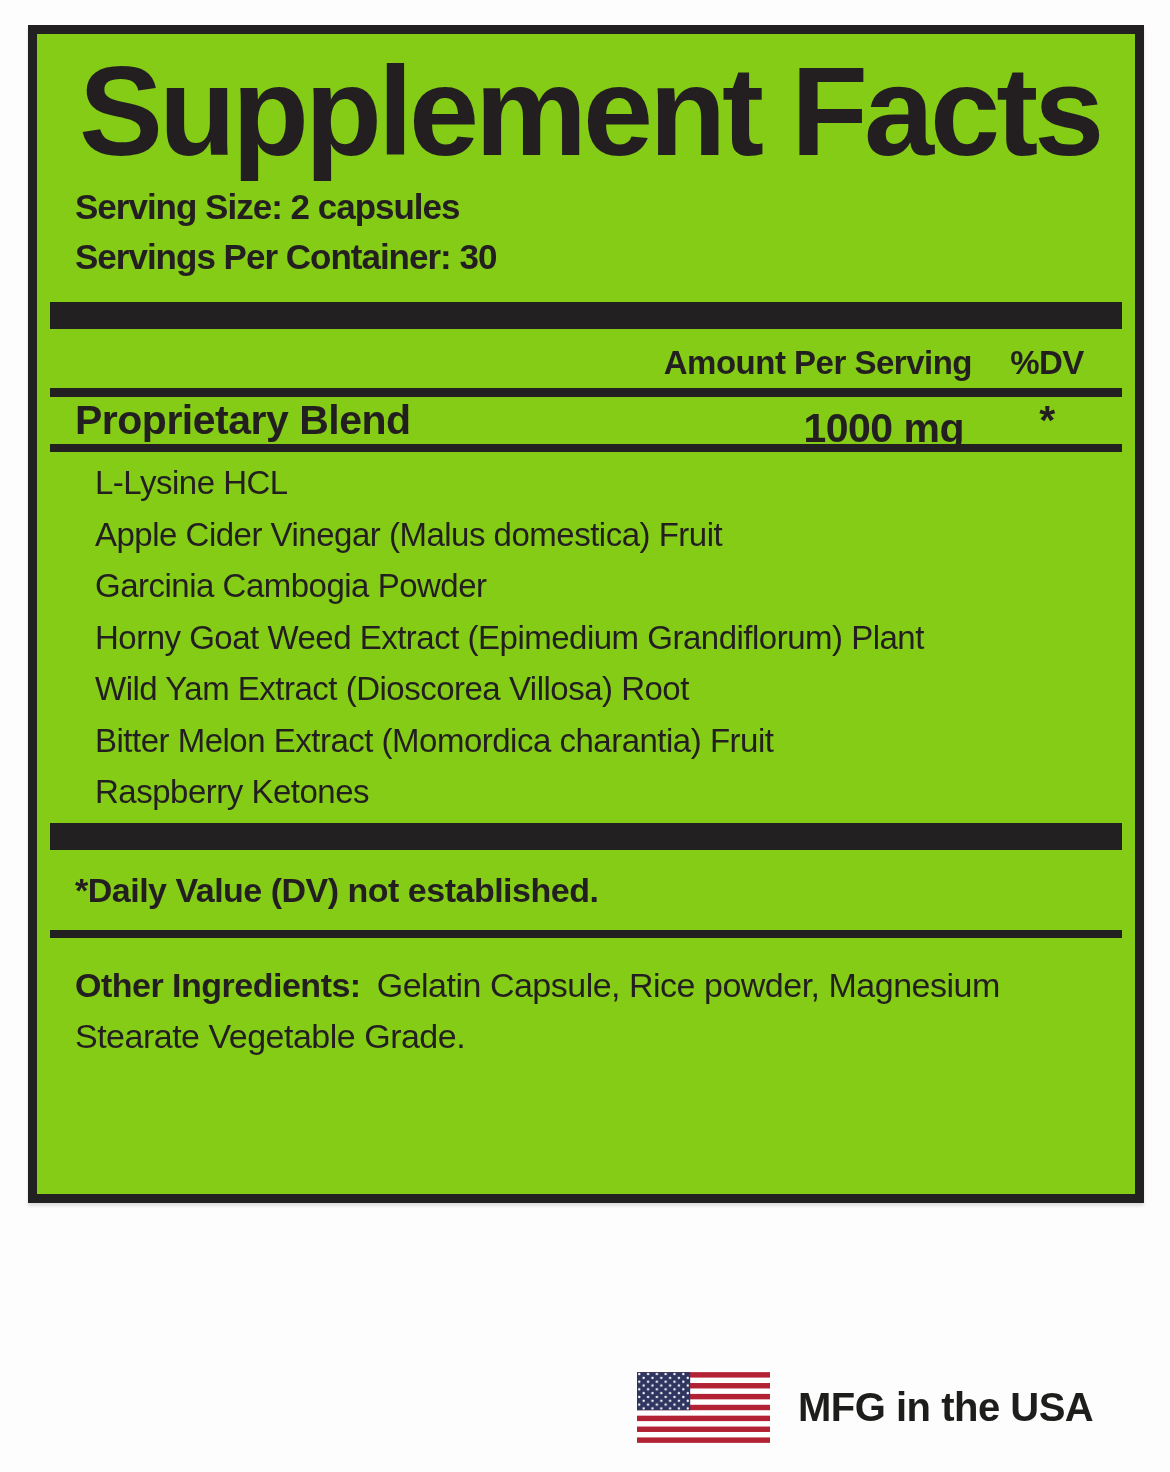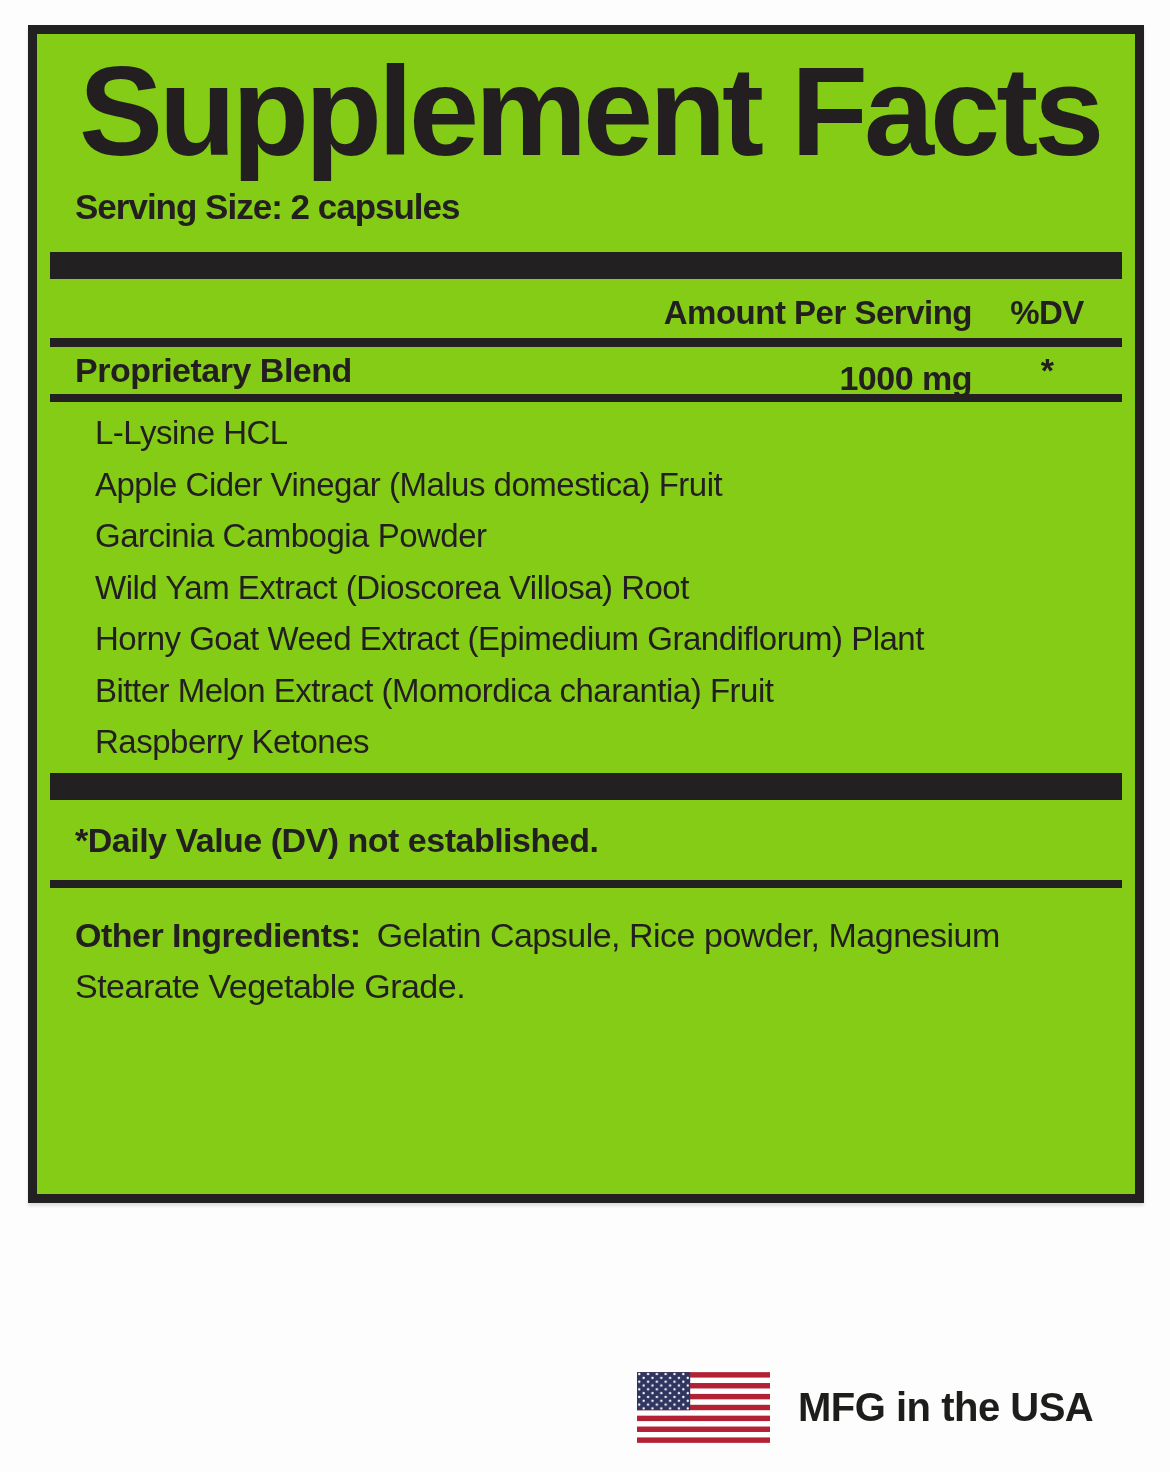--- a/index.html
+++ b/index.html
@@ -51,23 +51,24 @@
     height: 59px;
     padding: 0 0 6px 25px;
     font-size: 33px;
     font-weight: bold;
     letter-spacing: -0.5px;
   }
   .blend-row {
     height: 47px;
     align-items: center;
     padding-left: 25px;
-    font-size: 34px;
+    font-size: 41px;
     font-weight: bold;
     letter-spacing: -0.5px;
+    gap: 8px;
   }
   .ingredient-list {
     list-style: none;
     padding: 5px 0;
   }
   .ingredient-list li {
     padding-left: 45px;
     font-size: 33px;
     line-height: 51.5px;
     letter-spacing: -0.5px;
@@ -110,20 +111,21 @@
 <body>
 
 <div class="page">
 
   <div class="panel">
 
     <div class="title">Supplement Facts</div>
 
     <div class="serving-block">
       <div>Serving Size: 2 capsules</div>
+      <div>Servings Per Container: 30</div>
     </div>
 
     <div class="bar bar-top"></div>
 
     <div class="cols header-row">
       <div class="c-name"></div>
       <div class="c-amt">Amount Per Serving</div>
       <div class="c-dv">%DV</div>
     </div>
 
@@ -134,22 +136,22 @@
       <div class="c-amt">1000 mg</div>
       <div class="c-dv">*</div>
     </div>
 
     <div class="rule-8"></div>
 
     <ul class="ingredient-list">
       <li>L-Lysine HCL</li>
       <li>Apple Cider Vinegar (Malus domestica) Fruit</li>
       <li>Garcinia Cambogia Powder</li>
+      <li>Horny Goat Weed Extract (Epimedium Grandiflorum) Plant</li>
       <li>Wild Yam Extract (Dioscorea Villosa) Root</li>
-      <li>Horny Goat Weed Extract (Epimedium Grandiflorum) Plant</li>
       <li>Bitter Melon Extract (Momordica charantia) Fruit</li>
       <li>Raspberry Ketones</li>
     </ul>
 
     <div class="bar"></div>
 
     <div class="footnote">*Daily Value (DV) not established.</div>
 
     <div class="rule-8 rule-mid"></div>
 

